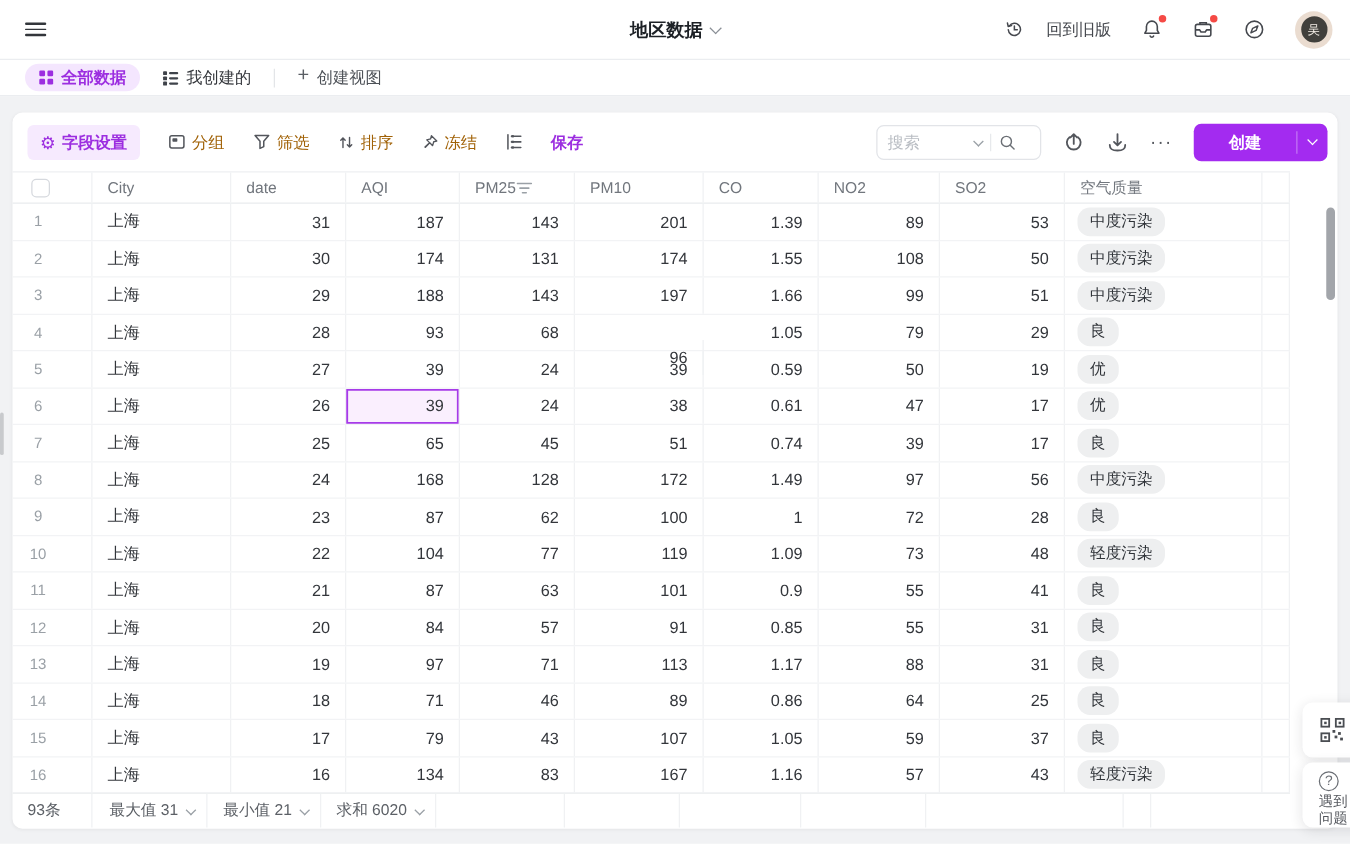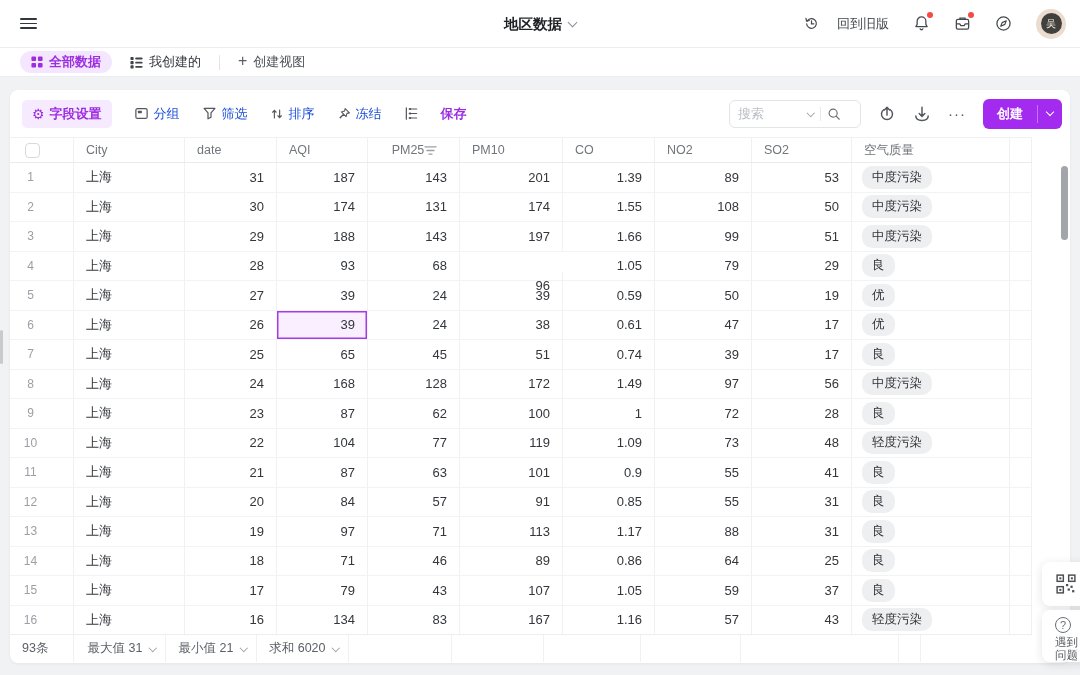--- a/index.html
+++ b/index.html
@@ -28,49 +28,49 @@
   .vdiv { width:1px; height:15px; background:#e3e5e8; }
   .create-view { display:flex; align-items:center; gap:6px; font-size:13px; color:#4e5258; cursor:pointer; }
   .plus { font-size:16px; color:#5a5e64; line-height:1; margin-top:-2px; }
 
   
   .card { position:absolute; left:10px; top:90px; width:1060px; height:573px; background:#fff; border-radius:8px; box-shadow:0 1px 3px rgba(31,35,41,.06); }
 
   
   .toolbar { height:47px; display:flex; align-items:center; padding:0 8px 0 12px; }
   .tb-left { display:flex; align-items:center; gap:22px; }
-  .tb-btn { display:flex; align-items:center; gap:5px; font-size:13px; color:#1d4ed8; cursor:pointer; white-space:nowrap; }
+  .tb-btn { display:flex; align-items:center; gap:5px; font-size:13px; color:#a16207; cursor:pointer; white-space:nowrap; }
   .tb-field { background:#f6eafe; color:#9c2ee0; padding:5px 10px; border-radius:5px; font-weight:700; }
   .gear { font-size:14px; line-height:1; }
   .tb-save { color:#9c2ee0; font-weight:700; }
   .tb-right { margin-left:auto; display:flex; align-items:center; gap:17px; }
   .searchbox { width:132px; height:28px; border:1px solid #e2e4e8; border-radius:6px; display:flex; align-items:center; padding:0 8px; gap:6px; }
   .searchbox input { border:none; outline:none; width:64px; font-size:13px; color:#33363b; font-family:inherit; background:transparent; }
   .searchbox input::placeholder { color:#b9bdc3; }
   .sb-div { width:1px; height:14px; background:#e7e9ec; }
   .create-btn { display:flex; align-items:stretch; height:30px; background:#a32bf0; border-radius:6px; color:#fff; cursor:pointer; overflow:hidden; }
-  .create-btn .lbl { display:flex; align-items:center; padding:0 14px; font-size:13px; font-weight:700;text-align:right; }
+  .create-btn .lbl { display:flex; align-items:center; padding:0 28px; font-size:13px; font-weight:700;text-align:right; }
   .create-btn .split { width:1px; background:rgba(255,255,255,.35); margin:6px 0; }
   .create-btn .dd { display:flex; align-items:center; padding:0 9px; }
   .create-btn .chev { border-color:#fff; width:6px; height:6px; margin-top:-3px; }
   .more-dots { font-size:15px; color:#53565c; letter-spacing:1px; cursor:pointer; }
 
   
   .grid { width:1022px; font-size:13px; }
   .grow { display:flex; height:29.5px; border-bottom:1px solid #f2f3f5; }
   .ghead { height:26px; border-top:1px solid #eef0f2; border-bottom:1px solid #e9ebee; color:#71767d; font-size:12.5px; }
   .gcell { height:100%; display:flex; align-items:center; border-right:1px solid #f0f1f3; overflow:hidden; white-space:nowrap; }
   .al { padding-left:12px; }
   .ar { justify-content:flex-end; padding-right:12px; }
   .rownum { color:#9aa0a6; font-size:12px; justify-content:center; padding-right:22px; }
   .cb { width:15px; height:15px; border:1.5px solid #d6d9de; border-radius:4px; margin-left:15px; cursor:pointer; }
   .tag { background:#eeeff0; border-radius:10px; padding:3px 10px; font-size:12.5px; color:#2f3338; }
   .qcell { padding-left:10px; }
   .selected { box-shadow:inset 0 0 0 1.5px #a63be8; background:#faeffe; }
-  .hlabel { display:flex; align-items:center; justify-content:center; width:100%; padding-right:10px; }
+  .hlabel { display:flex; align-items:center; justify-content:flex-start; width:100%; padding-right:10px; }
   .summary { height:28px; border-bottom:none; border-top:1px solid #eceef0; margin-top:-1px; color:#5c6066; font-size:12.5px; }
   .summary .gcell { border-right:1px solid #f0f1f3; }
   .stat { justify-content:flex-end; padding-right:10px; gap:7px; cursor:pointer; }
   .stat .chev { width:5.5px; height:5.5px; border-color:#9aa0a6; margin-top:-2px; }
   .count-cell { padding-left:12px; color:#5c6066; }
 
   
   .vscroll { position:absolute; left:1051px; top:76px; width:7px; height:74px; background:#a2a5aa; border-radius:4px; cursor:pointer; }
   .lscroll { position:absolute; left:0; top:330px; width:3px; height:34px; background:#c8cacd; border-radius:2px; }
   .float-card { position:absolute; background:#fff; border-radius:8px; box-shadow:0 2px 10px rgba(31,35,41,.12); z-index:8; }

